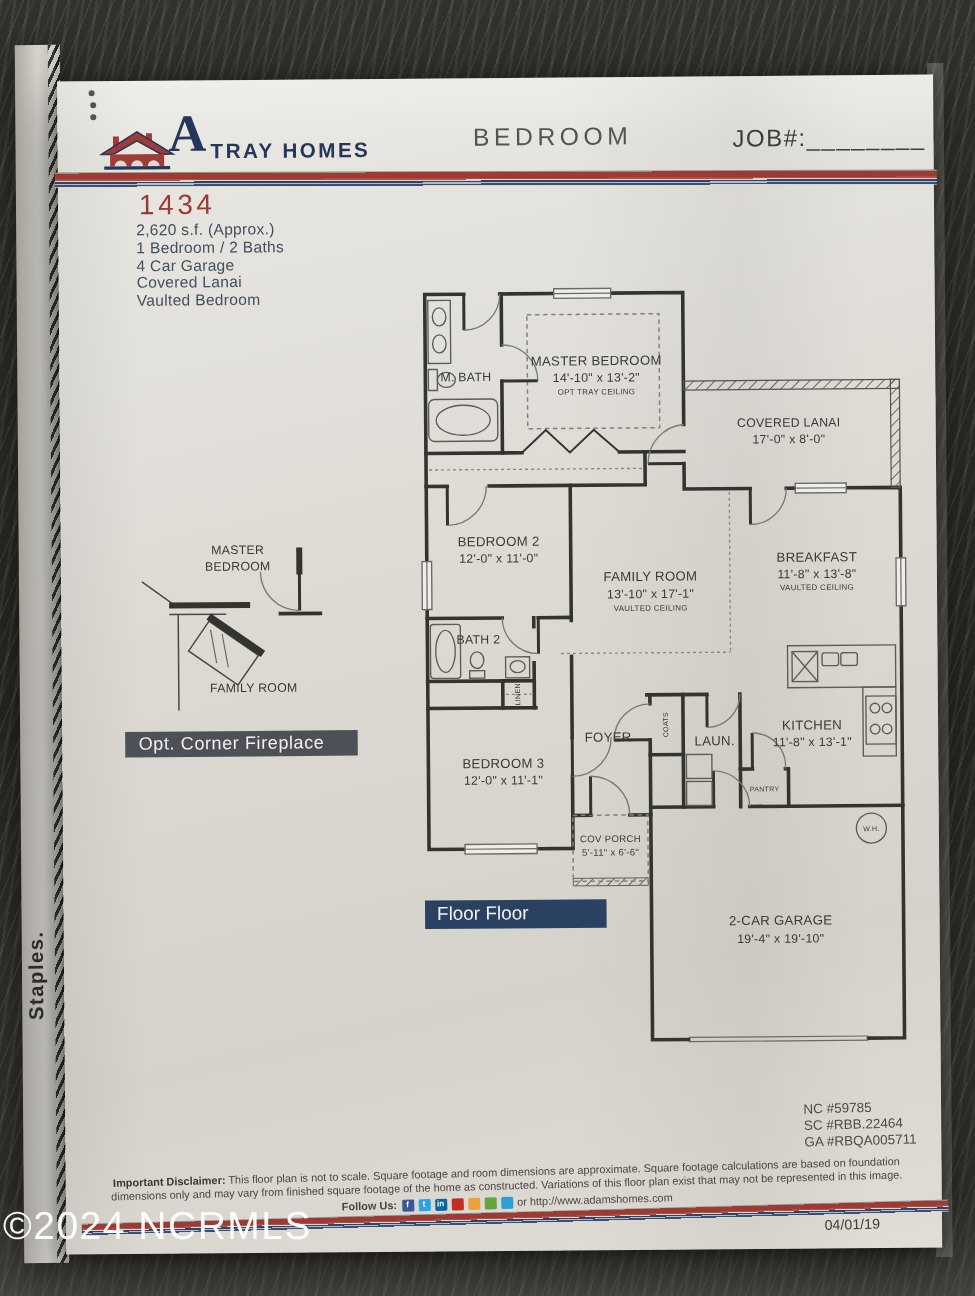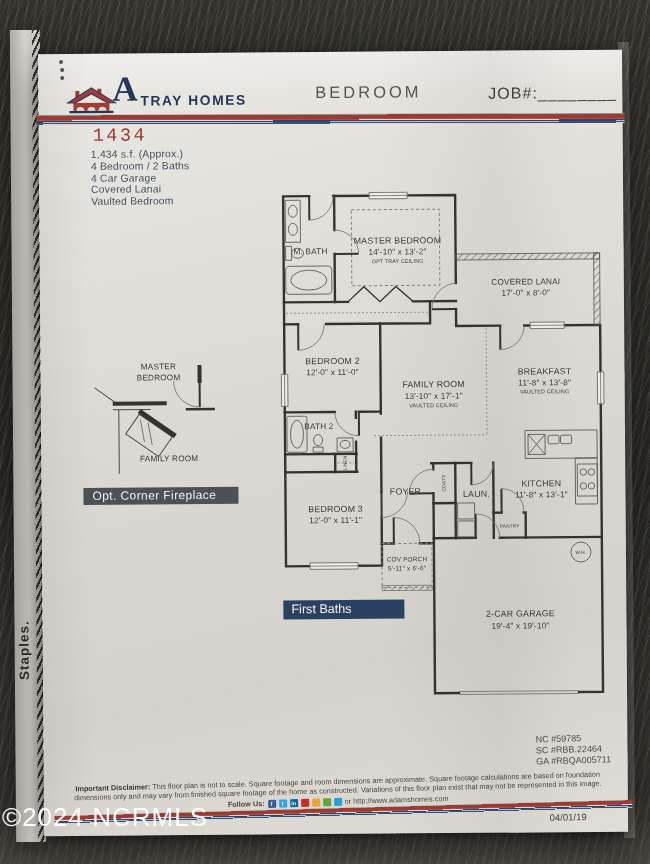--- a/index.html
+++ b/index.html
@@ -77,21 +77,21 @@
   .stripe{
     background:linear-gradient(180deg,
       #8e8e89 0 7%, #9c3b34 7% 46%, #b44c42 46% 56%,
       #d9d6d0 56% 63%, #2f4468 63% 75%, #aebdcd 75% 83%,
       #3a5070 83% 95%, #d9d6d0 95%);
   }
   .stripe-top{position:absolute;left:-2px;top:62px;width:588px;height:10px;transform:rotate(0.25deg);}
   
   .plan-number{
     position:absolute;left:54px;top:72px;
-    font-size:18.5px;color:#9c3933;letter-spacing:2.5px;font-family:Liberation Mono, monospace;
+    font-size:18.5px;color:#9c3933;letter-spacing:2.5px;
   }
   .plan-lines{
     position:absolute;left:52px;top:95px;
     font-size:10.4px;line-height:11.8px;color:#42505e;letter-spacing:.2px;
   }
   
   .floorplan-svg{position:absolute;left:238px;top:140px;}
   .floorplan-svg text, .fireplace-svg text{
     font-family:"Liberation Sans",sans-serif;fill:#3a3934;letter-spacing:.2px;
   }
@@ -172,22 +172,22 @@
     </svg>
     <span class="logo-a">A</span>
     <span class="logo-text">TRAY HOMES</span>
   </div>
   <div class="options-title">BEDROOM</div>
   <div class="job-line">JOB#:________</div>
   <div class="stripe stripe-top"></div>
 
   <div class="plan-number">1434</div>
   <div class="plan-lines">
-    <div>1,434 s.f. (Approx.)</div>
-    <div>4 Bedroom / 2 Baths</div>
+    <div>2,620 s.f. (Approx.)</div>
+    <div>1 Bedroom / 2 Baths</div>
     <div>4 Car Garage</div>
     <div>Covered Lanai</div>
     <div>Vaulted Bedroom</div>
   </div>
 
   <svg class="floorplan-svg" width="330" height="515" viewBox="0 0 330 515">
     <defs>
       <pattern id="hatch" width="5" height="5" patternUnits="userSpaceOnUse" patternTransform="rotate(45)">
         <line x1="0" y1="0" x2="0" y2="5" stroke="#55544f" stroke-width="1.1"></line>
       </pattern>
@@ -373,21 +373,21 @@
         <rect x="44" y="61" width="44" height="5" fill="#34332e"></rect>
         <line x1="50" y1="70" x2="66" y2="86" stroke="#6a6963" stroke-width=".8"></line>
         <line x1="58" y1="68" x2="74" y2="84" stroke="#6a6963" stroke-width=".8"></line>
       </g>
       <path class="leaf" d="M117,24 L117,50"></path>
       <path class="arc" d="M117,50 A26,26 0 0 1 91,24"></path>
     </g>
   </svg>
   <div class="fire-caption">Opt. Corner Fireplace</div>
 
-  <div class="first-floor">First Baths</div>
+  <div class="first-floor">Floor Floor</div>
 
   <div class="footer-area">
     <div class="licenses">
       <div>NC #59785</div>
       <div>SC #RBB.22464</div>
       <div>GA #RBQA005711</div>
     </div>
     <div class="disclaimer">
       <b>Important Disclaimer:</b>
       <span>This floor plan is not to scale. Square footage and room dimensions are approximate. Square footage calculations are based on foundation dimensions only and may vary from finished square footage of the home as constructed. Variations of this floor plan exist that may not be represented in this image.</span>

